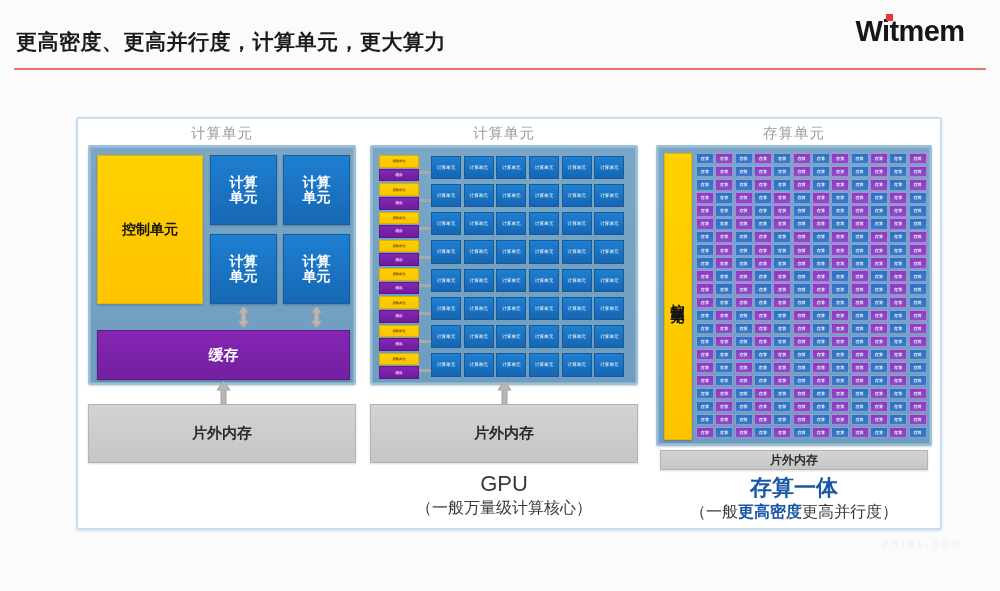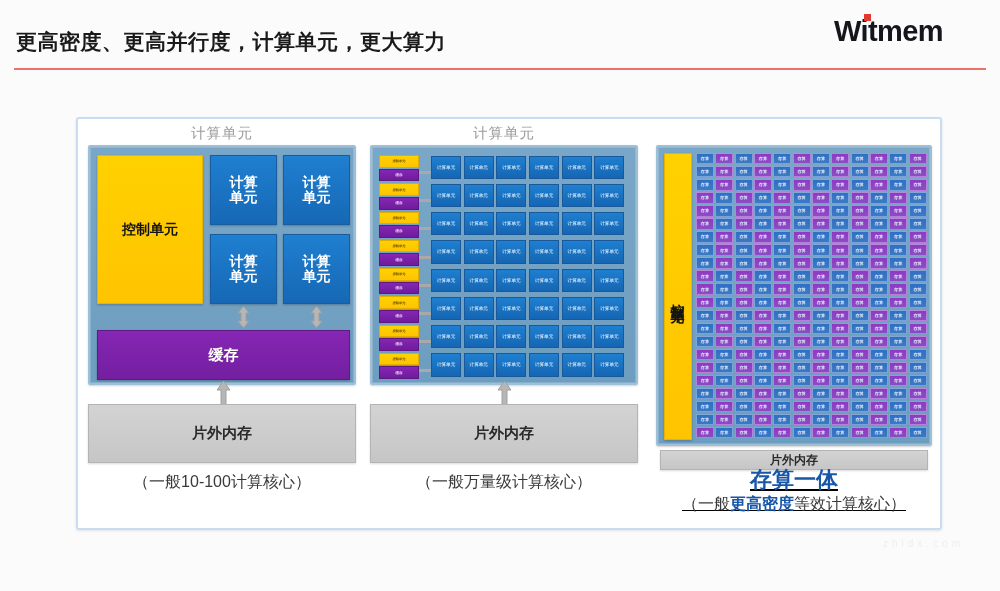--- a/index.html
+++ b/index.html
@@ -24,21 +24,21 @@
     position: absolute; left: 16px; top: 28px;
     font-size: 21px; font-weight: 700; color: #1a1a1a;
     letter-spacing: .5px; white-space: nowrap;
   }
   #title-rule {
     position: absolute; left: 14px; top: 68px; width: 972px; height: 2px;
     background: #e8736a;
   }
   #logo-block {
     position: absolute; right: 14px; top: 16px; width: 152px; height: 52px;
-    text-align: left;
+    text-align: center;
   }
   #logo-word {
     position: relative; display: inline-block;
     font-size: 29px; font-weight: 700; color: #14161c;
     letter-spacing: -.6px; line-height: 31px;
   }
   #logo-dot {
     position: absolute; left: 30px; top: -2px; width: 7px; height: 7px;
     background: #e23a2e;
   }
@@ -197,20 +197,21 @@
         <span>Witmem</span>
         <span id="logo-dot"></span>
       </div>
     </div>
   </div>
 
   <div id="diagram">
 
     <div class="col-title" style="left:10px;  width:268px;">计算单元</div>
     <div class="col-title" style="left:292px; width:268px;">计算单元</div>
+    <div class="col-title" style="left:578px; width:276px;">存算单元</div>
 
     <div class="board" style="left:10px; top:26px; width:268px; height:240px;">
       <div class="ctrl" style="left:7px; top:8px; width:106px; height:149px; font-size:14px;">控制单元</div>
 
       <div class="cu" style="left:120px; top:8px; width:67px; height:70px; font-size:14px;">计算<br>单元</div>
       <div class="cu" style="left:193px; top:8px; width:67px; height:70px; font-size:14px;">计算<br>单元</div>
       <div class="cu" style="left:120px; top:87px; width:67px; height:70px; font-size:14px;">计算<br>单元</div>
       <div class="cu" style="left:193px; top:87px; width:67px; height:70px; font-size:14px;">计算<br>单元</div>
 
       <div class="arrow-v" style="left:146px; top:159px;">
@@ -229,21 +230,20 @@
 
     <div class="arrow-v" style="left:137px; top:262px;">
       <svg width="17" height="40" viewBox="0 0 17 40">
         <path d="M8.5 0 L15 9 H11 V31 H15 L8.5 40 L2 31 H6 V9 H2 Z" fill="#b6b6b6" stroke="#a0a0a0" stroke-width="1"></path>
       </svg>
     </div>
 
     <div class="mem" style="left:10px; top:285px; width:268px; height:59px; font-size:15px;">片外内存</div>
 
     <div class="foot-label" style="left:4px; top:352px; width:280px;">
-      <div class="foot-sub">（一般10-100计算核心）</div>
     </div>
 
     <div class="board" id="gpu-board" style="left:292px; top:26px; width:268px; height:240px;">
         <div class="gpu-ctrl" style="left: 7px; top: 8px; width: 40px; height: 12.7125px; font-size: 3.2px;">控制单元</div>
         <div class="gpu-cache" style="left: 7px; top: 21.56px; width: 40px; height: 12.7125px; font-size: 3.6px;">缓存</div>
         <div class="gpu-link" style="left: 47px; top: 23.95px; width: 12px;"></div>
         <div class="gpu-cu" style="left: 59px; top: 8.5px; width: 30.1667px; height: 23.25px; font-size: 4.6px;">计算单元</div>
         <div class="gpu-cu" style="left: 91.6667px; top: 8.5px; width: 30.1667px; height: 23.25px; font-size: 4.6px;">计算单元</div>
         <div class="gpu-cu" style="left: 124.333px; top: 8.5px; width: 30.1667px; height: 23.25px; font-size: 4.6px;">计算单元</div>
         <div class="gpu-cu" style="left: 157px; top: 8.5px; width: 30.1667px; height: 23.25px; font-size: 4.6px;">计算单元</div>
@@ -316,20 +316,21 @@
 
     <div class="arrow-v" style="left:418px; top:262px;">
       <svg width="17" height="40" viewBox="0 0 17 40">
         <path d="M8.5 0 L15 9 H11 V31 H15 L8.5 40 L2 31 H6 V9 H2 Z" fill="#b6b6b6" stroke="#a0a0a0" stroke-width="1"></path>
       </svg>
     </div>
 
     <div class="mem" style="left:292px; top:285px; width:268px; height:59px; font-size:15px;">片外内存</div>
 
     <div class="foot-label" style="left:286px; top:352px; width:280px;">
+      <div class="foot-main">GPU</div>
       <div class="foot-sub">（一般万量级计算核心）</div>
     </div>
 
     <div class="board" id="cim-board" style="left:578px; top:26px; width:276px; height:301px;">
       <div class="ctrl" style="left:6px; top:6px; width:28px; height:287px; font-size:14px;
                   writing-mode:vertical-rl; text-orientation:upright; letter-spacing:2px;">控制单元</div>
       <div id="cim-grid" style="position:absolute; left:38px; top:6px; width:232px; height:287px;">
           <div class="cim" style="left: 0px; top: 0px; width: 17.9333px; height: 11.4455px; background: linear-gradient(rgb(47, 111, 196) 0%, rgba(47, 111, 196, 0.8) 100%); font-size: 4.2px;">存算</div>
           <div class="cim" style="left: 19.3333px; top: 0px; width: 17.9333px; height: 11.4455px; background: linear-gradient(rgb(144, 56, 196) 0%, rgba(144, 56, 196, 0.8) 100%); font-size: 4.2px;">存算</div>
           <div class="cim" style="left: 38.6667px; top: 0px; width: 17.9333px; height: 11.4455px; background: linear-gradient(rgb(47, 111, 196) 0%, rgba(47, 111, 196, 0.8) 100%); font-size: 4.2px;">存算</div>
@@ -592,24 +593,24 @@
           <div class="cim" style="left: 135.333px; top: 273.955px; width: 17.9333px; height: 11.4455px; background: linear-gradient(rgb(47, 111, 196) 0%, rgba(47, 111, 196, 0.8) 100%); font-size: 4.2px;">存算</div>
           <div class="cim" style="left: 154.667px; top: 273.955px; width: 17.9333px; height: 11.4455px; background: linear-gradient(rgb(144, 56, 196) 0%, rgba(144, 56, 196, 0.8) 100%); font-size: 4.2px;">存算</div>
           <div class="cim" style="left: 174px; top: 273.955px; width: 17.9333px; height: 11.4455px; background: linear-gradient(rgb(47, 111, 196) 0%, rgba(47, 111, 196, 0.8) 100%); font-size: 4.2px;">存算</div>
           <div class="cim" style="left: 193.333px; top: 273.955px; width: 17.9333px; height: 11.4455px; background: linear-gradient(rgb(144, 56, 196) 0%, rgba(144, 56, 196, 0.8) 100%); font-size: 4.2px;">存算</div>
           <div class="cim" style="left: 212.667px; top: 273.955px; width: 17.9333px; height: 11.4455px; background: linear-gradient(rgb(47, 111, 196) 0%, rgba(47, 111, 196, 0.8) 100%); font-size: 4.2px;">存算</div>
         </div>
     </div>
 
     <div class="mem" style="left:582px; top:331px; width:268px; height:20px; font-size:12px;">片外内存</div>
 
-    <div class="foot-label" style="left:574px; top:348px; width:284px;text-decoration:underline;">
+    <div class="foot-label" style="left:574px; top:356px; width:284px;">
       <div class="foot-main hl">存算一体</div>
       <div class="foot-sub">
-        <span>（一般</span><span class="hlb">更高密度</span><span>等效计算核心）</span>
+        <span>（一般</span><span class="hlb">更高密度</span><span>更高并行度）</span>
       </div>
     </div>
 
   </div>
 
   <div id="watermark">
     <div id="wm-en">zhidx.com</div>
   </div>
 
 </div>

